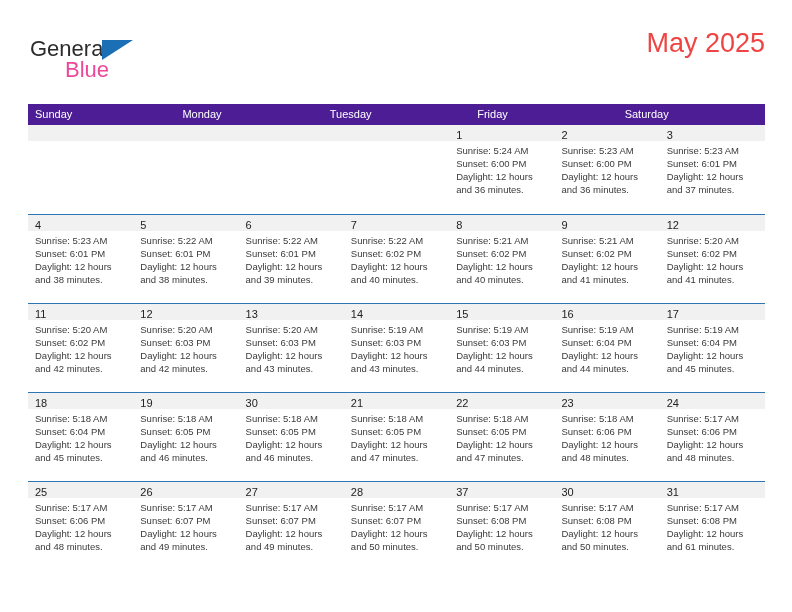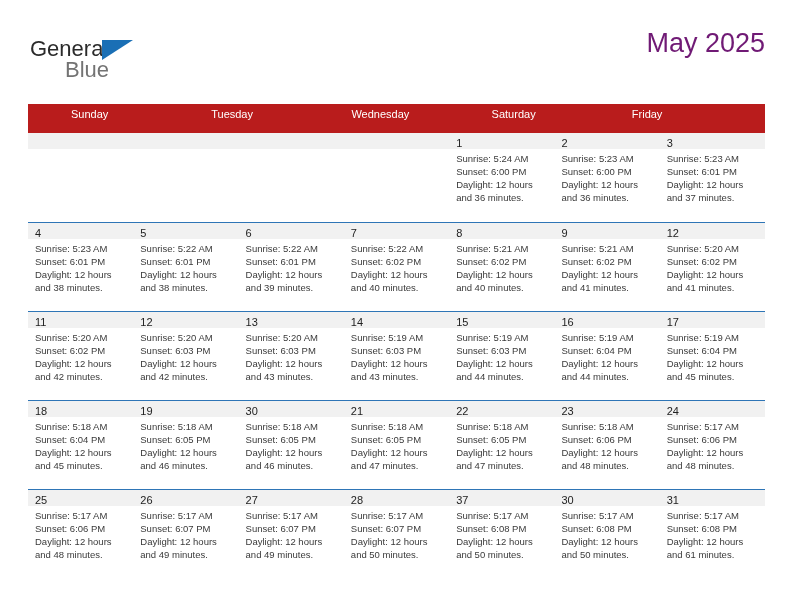--- a/index.html
+++ b/index.html
@@ -43,39 +43,39 @@
     font-size: 22px;
     letter-spacing: 0px;
     color: #2b2b2b;
     font-family: "Liberation Sans", sans-serif;
   }
   .brand-blue {
     position: absolute;
     left: 35px;
     top: 21px;
     font-size: 22px;
-    color: #737373;
+    color: #ec4899;
     font-family: "Liberation Sans", sans-serif;
   }
   .brand-flag {
     position: absolute;
     left: 72px;
     top: 4px;
     width: 0;
     height: 0;
     border-left: 31px solid #1a6fb5;
     border-bottom: 20px solid transparent;
   }
   .title {
     position: absolute;
     right: 0;
     top: 0;
     font-size: 27px;
     font-weight: normal;
-    color: #701a75;
+    color: #ef4444;
     text-align: right;
     white-space: nowrap;
   }
   .subtitle {
     position: absolute;
     right: 0;
     top: 51px;
     font-size: 13px;
     color: #2b2b2b;
     text-align: right;
@@ -85,23 +85,22 @@
 
   
   .calendar {
     position: absolute;
     left: 28px;
     top: 104px;
     width: 737px;
   }
   .weekday-row {
     display: flex;
-    background: #b91c1c;
-    height: 29px;
-    padding-left: 36px;
+    background: #4c1d95;
+    height: 21px;
   }
   .weekday {
     flex: 1 1 0;
     color: #ffffff;
     font-size: 11px;
     line-height: 21px;
     padding-left: 7px;
     box-sizing: border-box;
     white-space: nowrap;
   }
@@ -154,24 +153,24 @@
       <span class="brand-flag"></span>
       <span class="brand-blue">Blue</span>
     </div>
     <div class="title">May 2025</div>
     <div class="subtitle">Buang, Bicol, Philippines</div>
   </div>
 
   <div class="calendar">
     <div class="weekday-row">
       <div class="weekday">Sunday</div>
+      <div class="weekday">Monday</div>
       <div class="weekday">Tuesday</div>
-      <div class="weekday">Wednesday</div>
+      <div class="weekday">Friday</div>
       <div class="weekday">Saturday</div>
-      <div class="weekday">Friday</div>
     </div>
     <div id="weeks-container">
         <div class="week-row first">
           <div class="day-cell empty">
             <div class="day-number-band"><span class="day-number"></span></div>
           </div>
           <div class="day-cell empty">
             <div class="day-number-band"><span class="day-number"></span></div>
           </div>
           <div class="day-cell empty">

